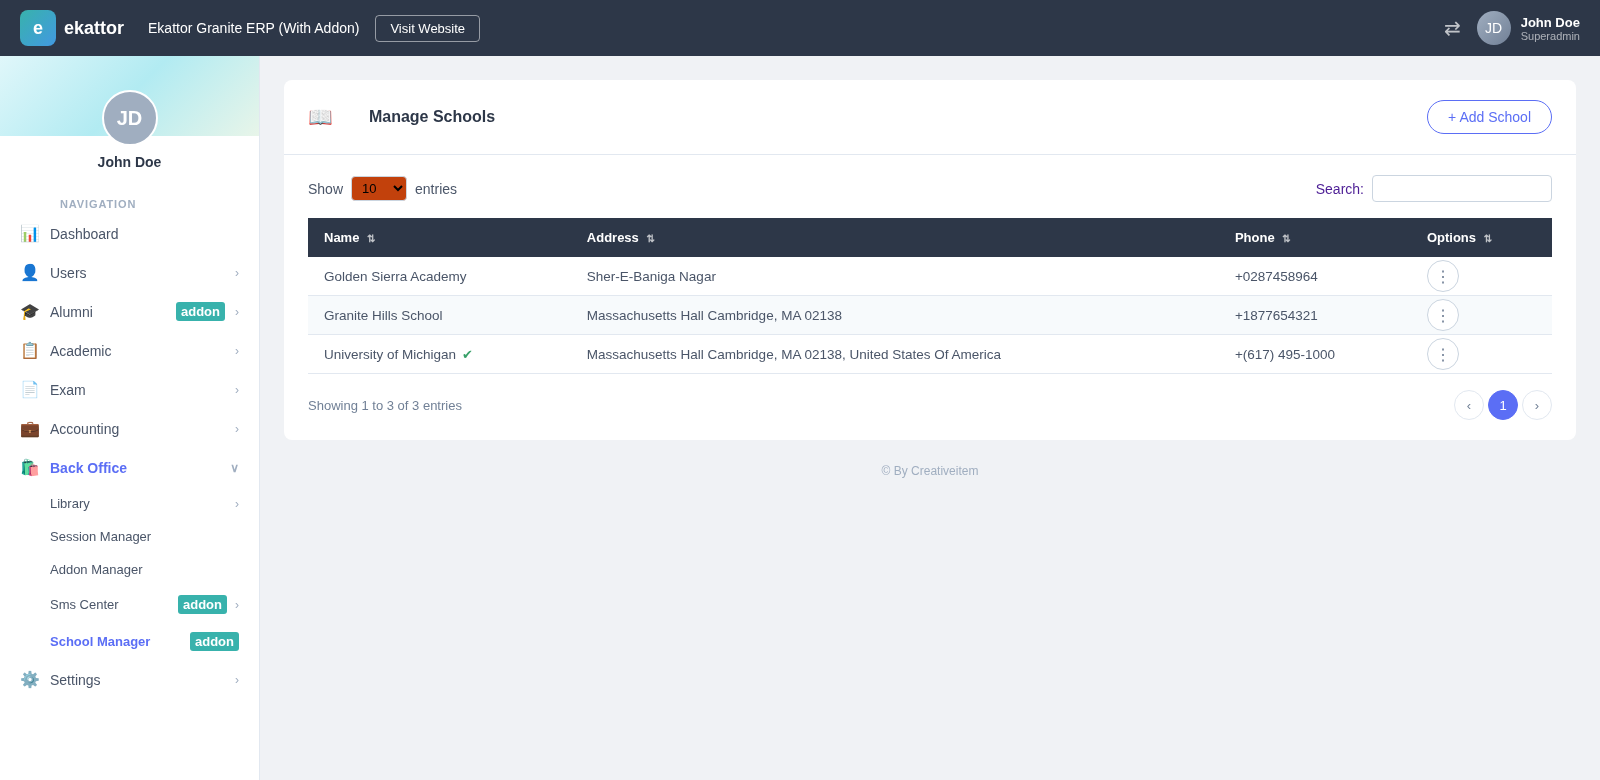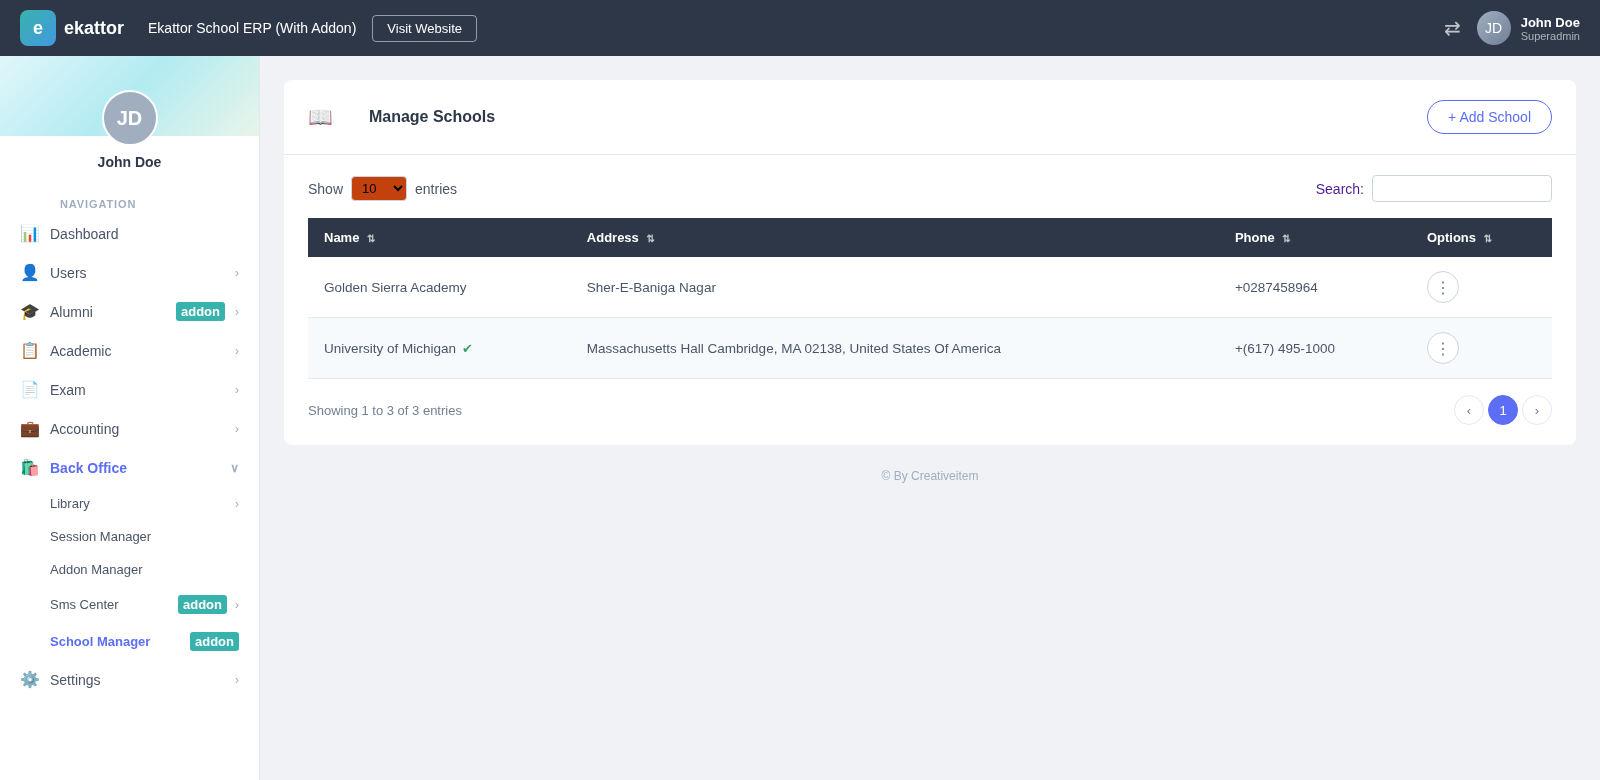--- a/index.html
+++ b/index.html
@@ -243,21 +243,21 @@
     }
     thead th {
       padding: 12px 16px;
       font-size: 13px;
       font-weight: 600;
       text-align: left;
     }
     thead th .sort-icon { margin-left: 4px; opacity: 0.7; font-size: 10px; }
     tbody tr { border-bottom: 1px solid #e2e8f0; }
     tbody tr:nth-child(even) { background: #f7fafc; }
-    tbody td { padding: 14px 16px; font-size: 13.5px; color: #4a5568; }
+    tbody td { padding: 3px 16px; font-size: 13.5px; color: #4a5568; }
     .verified-badge { color: #38a169; margin-left: 6px; font-size: 13px; }
     .options-btn {
       width: 32px; height: 32px;
       border-radius: 50%;
       border: 1.5px solid #cbd5e0;
       background: white;
       cursor: pointer;
       display: flex; align-items: center; justify-content: center;
       font-size: 16px;
       color: #718096;
@@ -299,21 +299,21 @@
     }
   </style>
 </head>
 <body>
 
 <div class="topnav">
   <div class="topnav-logo">
     <div class="logo-icon">e</div>
     <span class="logo-text">ekattor</span>
   </div>
-  <span class="topnav-title">Ekattor School ERP (With Addon)</span>
+  <span class="topnav-title">Ekattor Granite ERP (With Addon)</span>
   <button class="visit-website-btn">Visit Website</button>
   <div class="topnav-right">
     <span class="translate-icon">⇄</span>
     <div class="user-info">
       <div class="user-avatar">
         <div class="user-avatar-inner">JD</div>
       </div>
       <div class="user-name-info">
         <div class="user-name">John Doe</div>
         <div class="user-role">Superadmin</div>
@@ -457,20 +457,28 @@
         <tbody id="table-body">
         <tr>
               <td>Golden Sierra Academy</td>
               <td>Sher-E-Baniga Nagar</td>
               <td>+0287458964</td>
               <td>
                 <button class="options-btn">⋮</button>
               </td>
             </tr>
             <tr>
+              <td>Granite Hills School</td>
+              <td>Massachusetts Hall Cambridge, MA 02138</td>
+              <td>+1877654321</td>
+              <td>
+                <button class="options-btn">⋮</button>
+              </td>
+            </tr>
+            <tr>
               <td>University of Michigan<span class="verified-badge">✔</span></td>
               <td>Massachusetts Hall Cambridge, MA 02138, United States Of America</td>
               <td>+(617) 495-1000</td>
               <td>
                 <button class="options-btn">⋮</button>
               </td>
             </tr>
           </tbody>
       </table>
 

